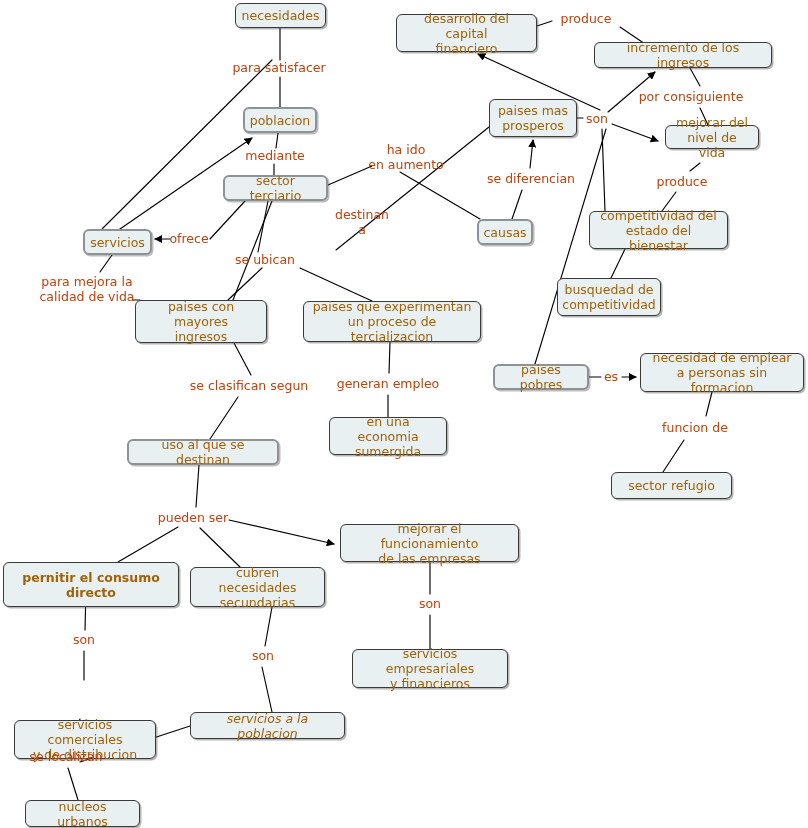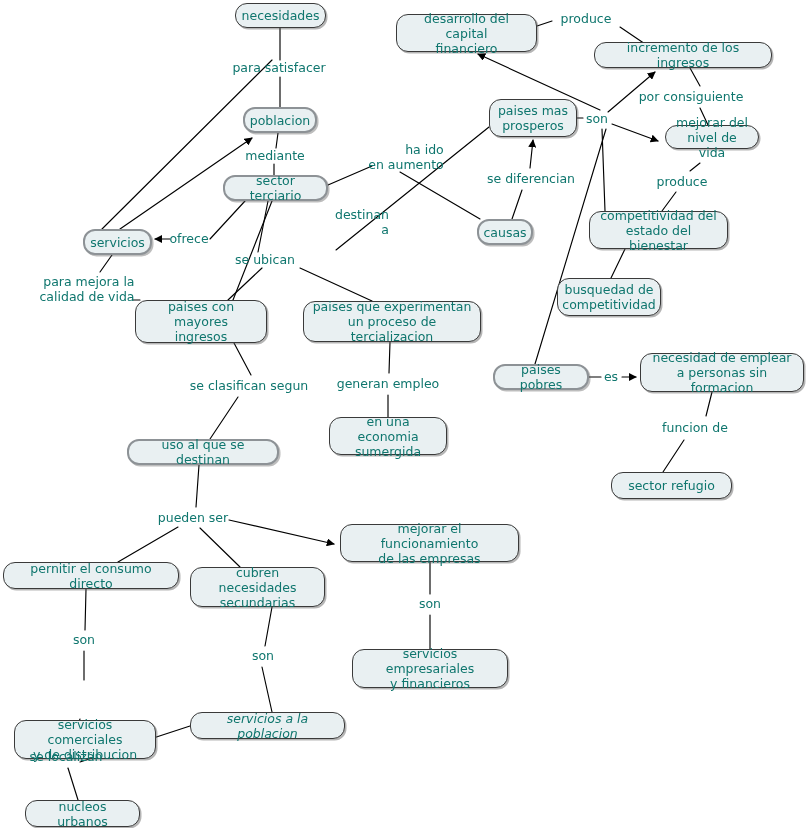--- a/index.html
+++ b/index.html
@@ -24,43 +24,43 @@
     top: 0;
     width: 808px;
     height: 828px;
     pointer-events: none;
   }
   .node {
     position: absolute;
     box-sizing: border-box;
     background: #e9f0f2;
     border: 1px solid #3a3a3a;
-    border-radius: 12px;
-    color: #0f766e;
+    border-radius: 6px;
+    color: #a16207;
     font-size: 12.5px;
     line-height: 15px;
     text-align: center;
     display: flex;
     align-items: center;
     justify-content: center;
     padding: 2px 7px;
     box-shadow: 1.5px 1.5px 0 rgba(90,90,90,0.45);
     white-space: pre-line;
     z-index: 5;
   }
   .node.sel {
     border: 2.5px solid #8d9296;
     box-shadow: 1.5px 1.5px 0 rgba(90,90,90,0.40);
   }
   .elabel {
     position: absolute;
-    color: #0f766e;
+    color: #c2410c;
     font-size: 12.5px;
     line-height: 14.5px;
-    text-align: right;
+    text-align: center;
     white-space: pre-line;
     background: transparent;
     z-index: 6;
     transform: translate(-50%, -50%);
     pointer-events: none;
   }
 </style>
 </head>
 <body>
 
@@ -186,21 +186,21 @@
 un proceso de tercializacion</div>
       <div class="node sel" style="left: 493px; top: 364px; width: 96px; height: 26px;">paises pobres</div>
       <div class="node" style="left: 640px; top: 353px; width: 164px; height: 39px;">necesidad de emplear
 a personas sin formacion</div>
       <div class="node" style="left: 329px; top: 417px; width: 118px; height: 38px;">en una economia
 sumergida</div>
       <div class="node sel" style="left: 127px; top: 439px; width: 152px; height: 26px;">uso al que se destinan</div>
       <div class="node" style="left: 611px; top: 472px; width: 121px; height: 27px;">sector refugio</div>
       <div class="node" style="left: 340px; top: 524px; width: 179px; height: 38px;">mejorar el funcionamiento
 de las empresas</div>
-      <div class="node" style="left: 3px; top: 562px; width: 176px; height: 27px;">pernitir el consumo directo</div>
+      <div class="node" style="left: 3px; top: 562px; width: 176px; height: 45px; font-weight: bold;">pernitir el consumo directo</div>
       <div class="node" style="left: 190px; top: 567px; width: 135px; height: 40px;">cubren necesidades
 secundarias</div>
       <div class="node" style="left: 352px; top: 649px; width: 156px; height: 39px;">servicios empresariales
 y financieros</div>
       <div class="node" style="left: 14px; top: 680px; width: 142px; height: 39px; margin-top: 40px;">servicios comerciales
 y de distribucion</div>
       <div class="node" style="left: 190px; top: 712px; width: 155px; height: 27px; font-style: italic;">servicios a la poblacion</div>
       <div class="node" style="left: 25px; top: 800px; width: 115px; height: 27px;">nucleos urbanos</div>
     </div>
   <div id="labels-layer">

